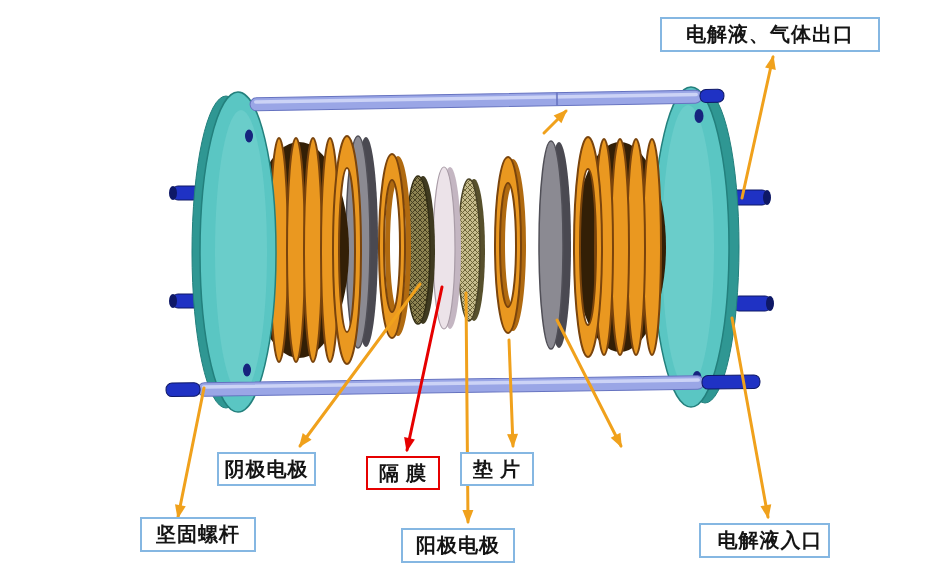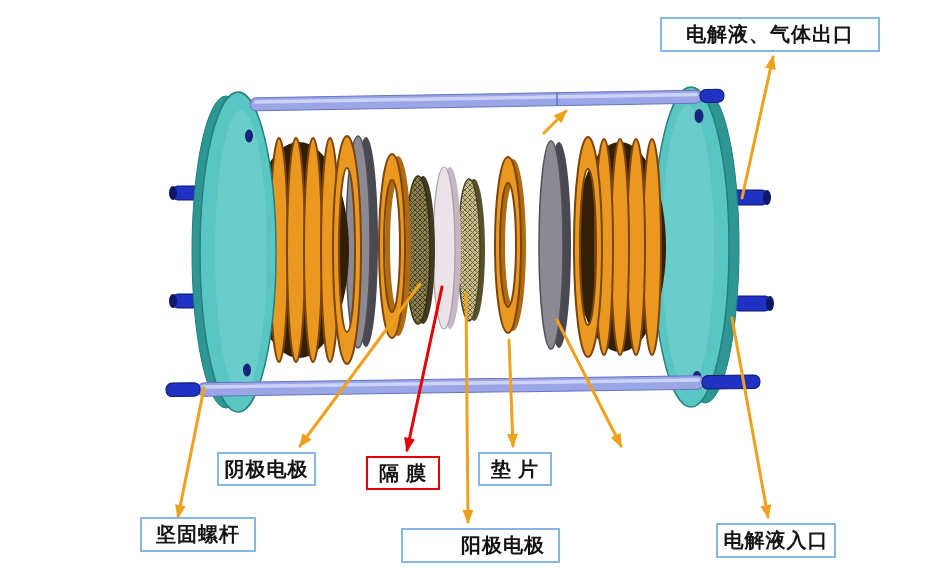--- a/index.html
+++ b/index.html
@@ -165,21 +165,21 @@
       <line x1="732" y1="318" x2="768" y2="517" class="s-arrow" marker-end="url(#mO)"></line>
     </g>
   </svg>
 
   <div class="label" style="left:660px;top:17px;width:216px;height:31px;">电解液、气体出口</div>
 
   <div class="label" style="left:217px;top:452px;width:95px;height:30px;">阴极电极</div>
 
   <div class="label label--red" style="left:366px;top:456px;width:70px;height:30px;">隔 膜</div>
 
-  <div class="label" style="left:478px;top:452px;width:70px;height:30px;">垫 片</div>
+  <div class="label" style="left:460px;top:452px;width:70px;height:30px;">垫 片</div>
 
 
   <div class="label" style="left:140px;top:517px;width:112px;height:31px;">坚固螺杆</div>
 
-  <div class="label" style="left:401px;top:528px;width:110px;height:31px;padding-left:45px;">阳极电极</div>
+  <div class="label" style="left:401px;top:528px;width:110px;height:31px;">阳极电极</div>
 
-  <div class="label" style="left:716px;top:523px;width:116px;height:31px;">电解液入口</div>
+  <div class="label" style="left:699px;top:523px;width:116px;height:31px;padding-left:11px;">电解液入口</div>
 </div>
 
 </body></html>

